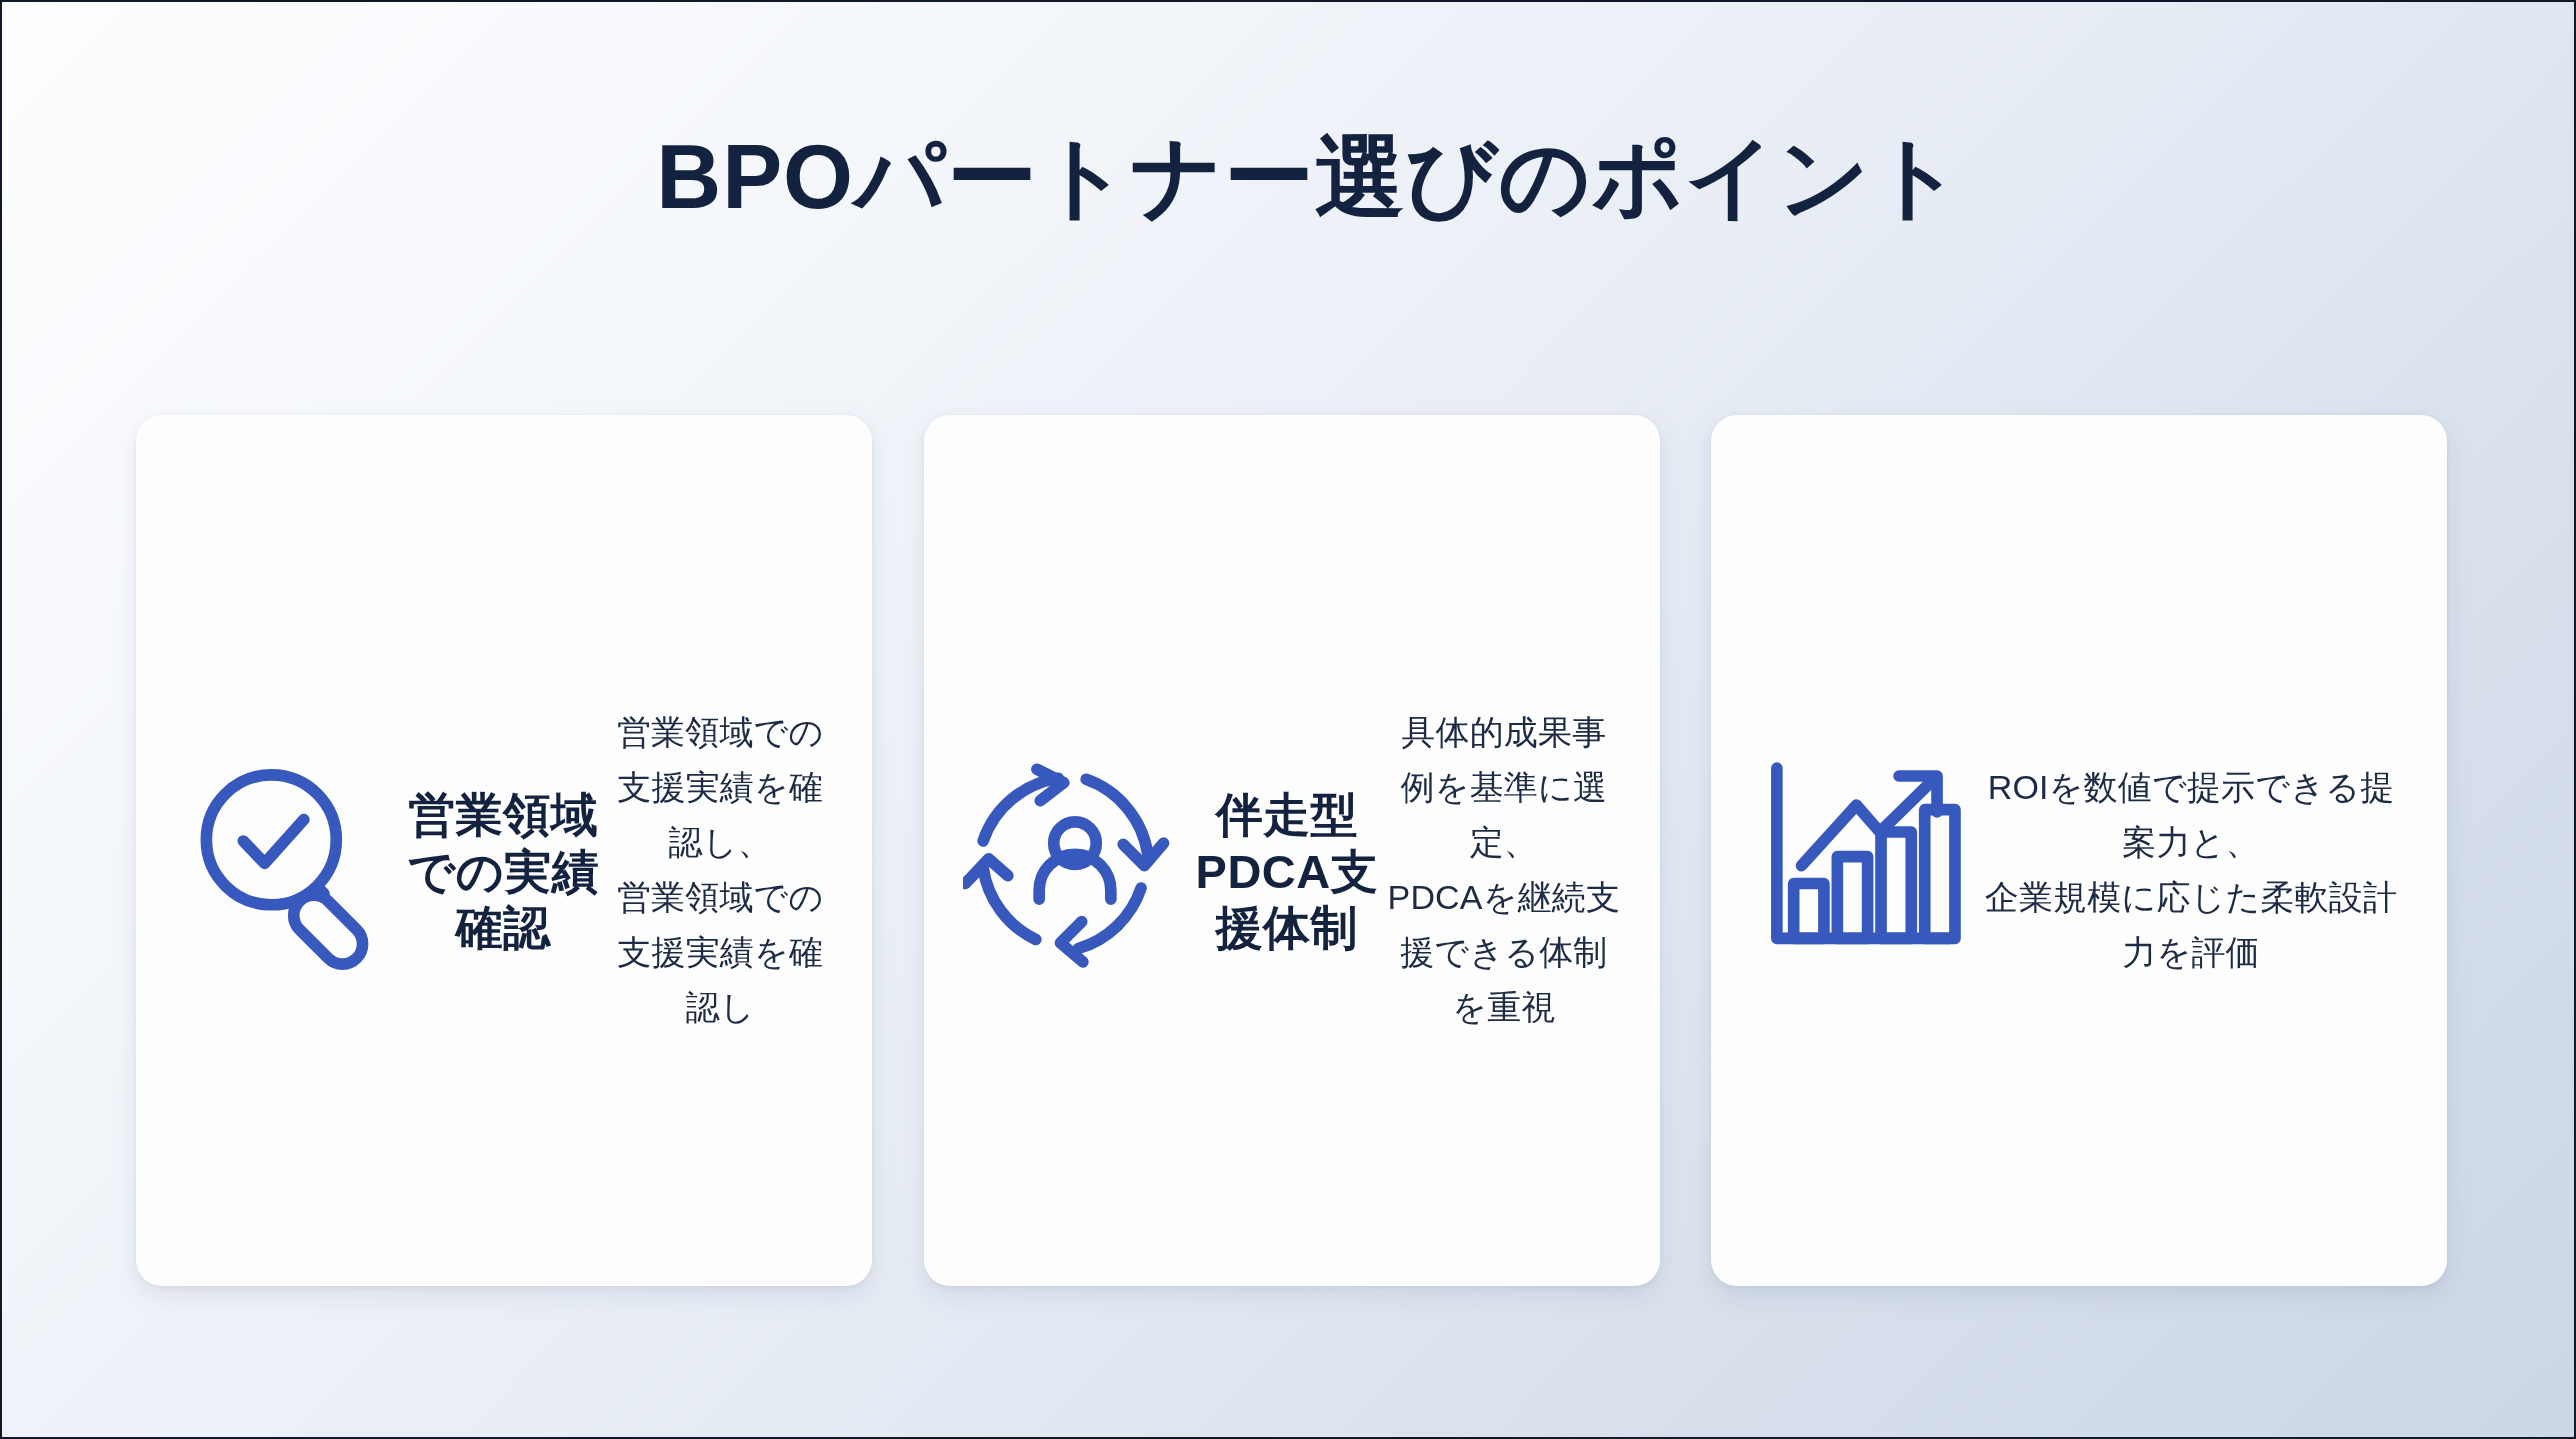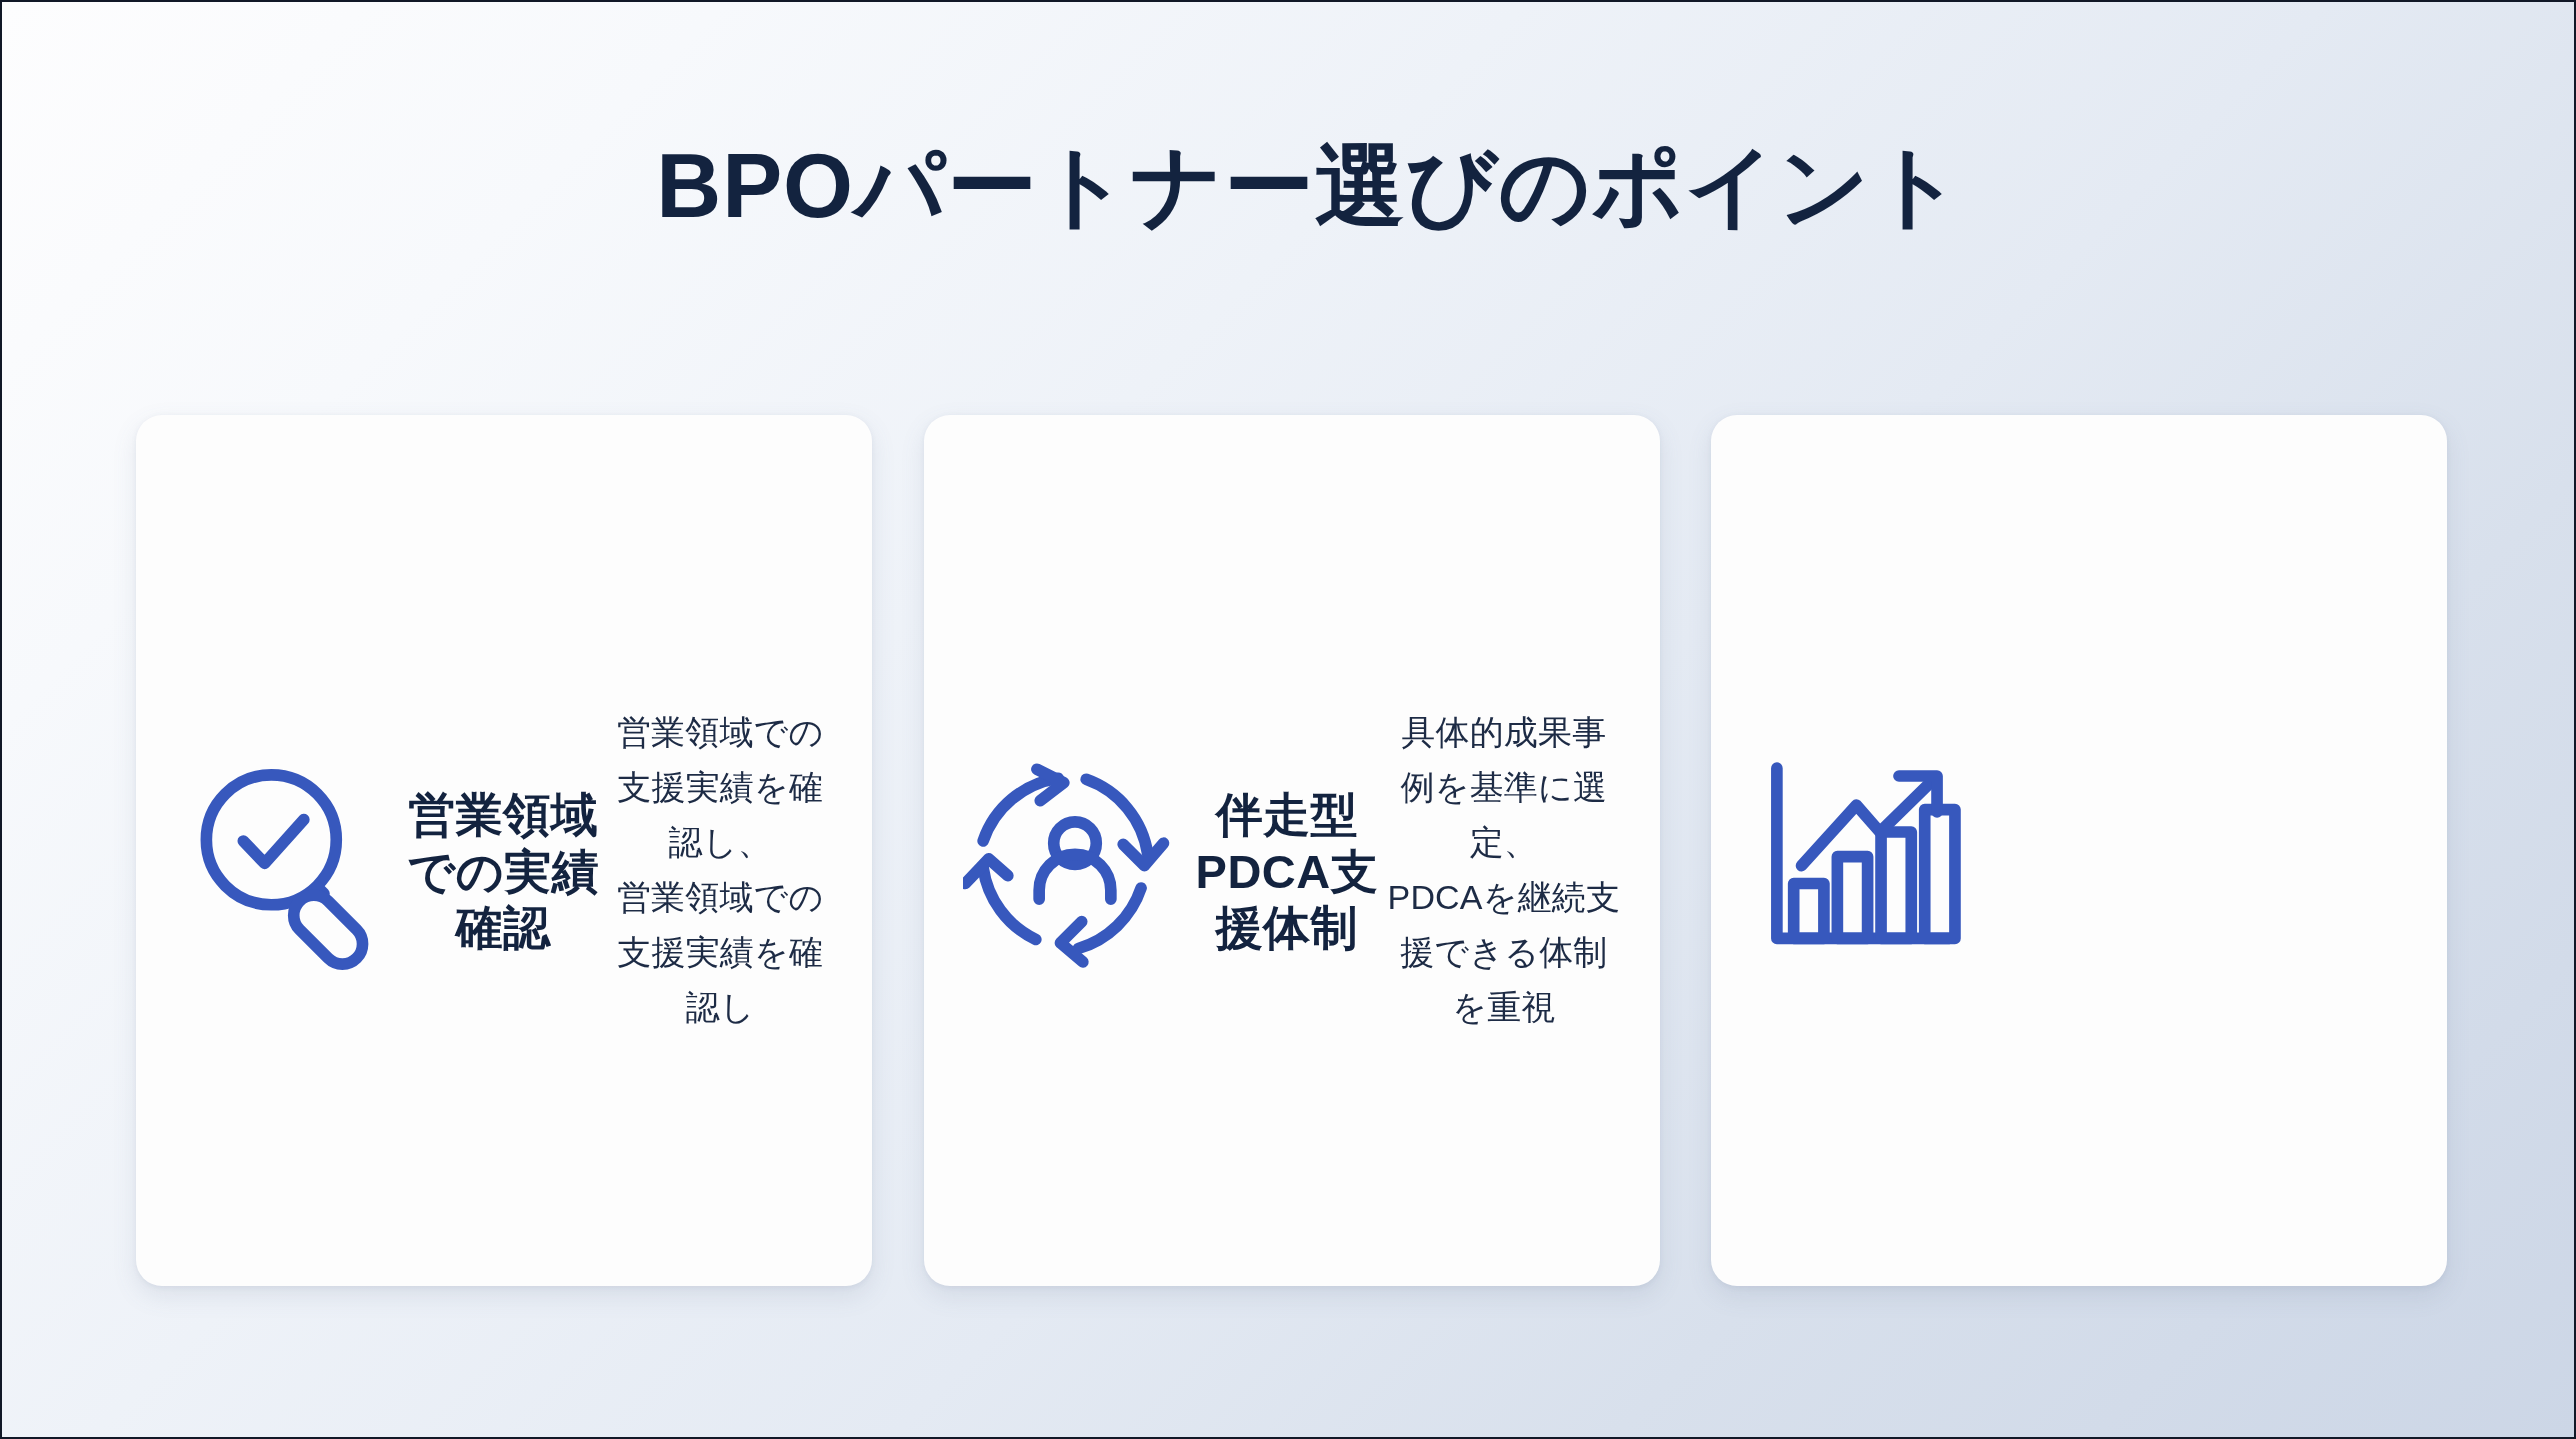--- a/index.html
+++ b/index.html
@@ -32,21 +32,21 @@
 
   
   .title-wrap {
     position: absolute;
     top: 123px;
     left: 0;
     width: 100%;
     text-align: center;
   }
   .slide-title {
-    margin: 12px;
+    margin: 3px;
     font-size: 90px;
     font-weight: 700;
     letter-spacing: 0.01em;
     color: #13233f;
     line-height: 1.1;
     font-family: "Liberation Sans", "DejaVu Sans", sans-serif;
     padding-left: 44px;
   }
 
   
@@ -171,17 +171,21 @@
           <rect x="19.5" y="60.5" width="13.5" height="24.5"></rect>
           <rect x="39" y="48.5" width="13.5" height="36.5"></rect>
           <rect x="58.5" y="37.5" width="13.5" height="47.5"></rect>
           <rect x="78" y="27.5" width="13.5" height="57.5"></rect>
 
           <path d="M23 52.5 L47.5 25.5 L58 37.5 L82.5 13.5"></path>
 
           <path d="M66.5 12.5 L83.5 12.5 L83.5 28.5"></path>
         </svg>
       </div>
+      <p class="card-desc">
+        <span class="line">ROIを数値で提示できる提案力と、</span>
+        <span class="line">企業規模に応じた柔軟設計力を評価</span>
+      </p>
     </div>
 
   </div>
 </div>
 
 
 </body></html>

